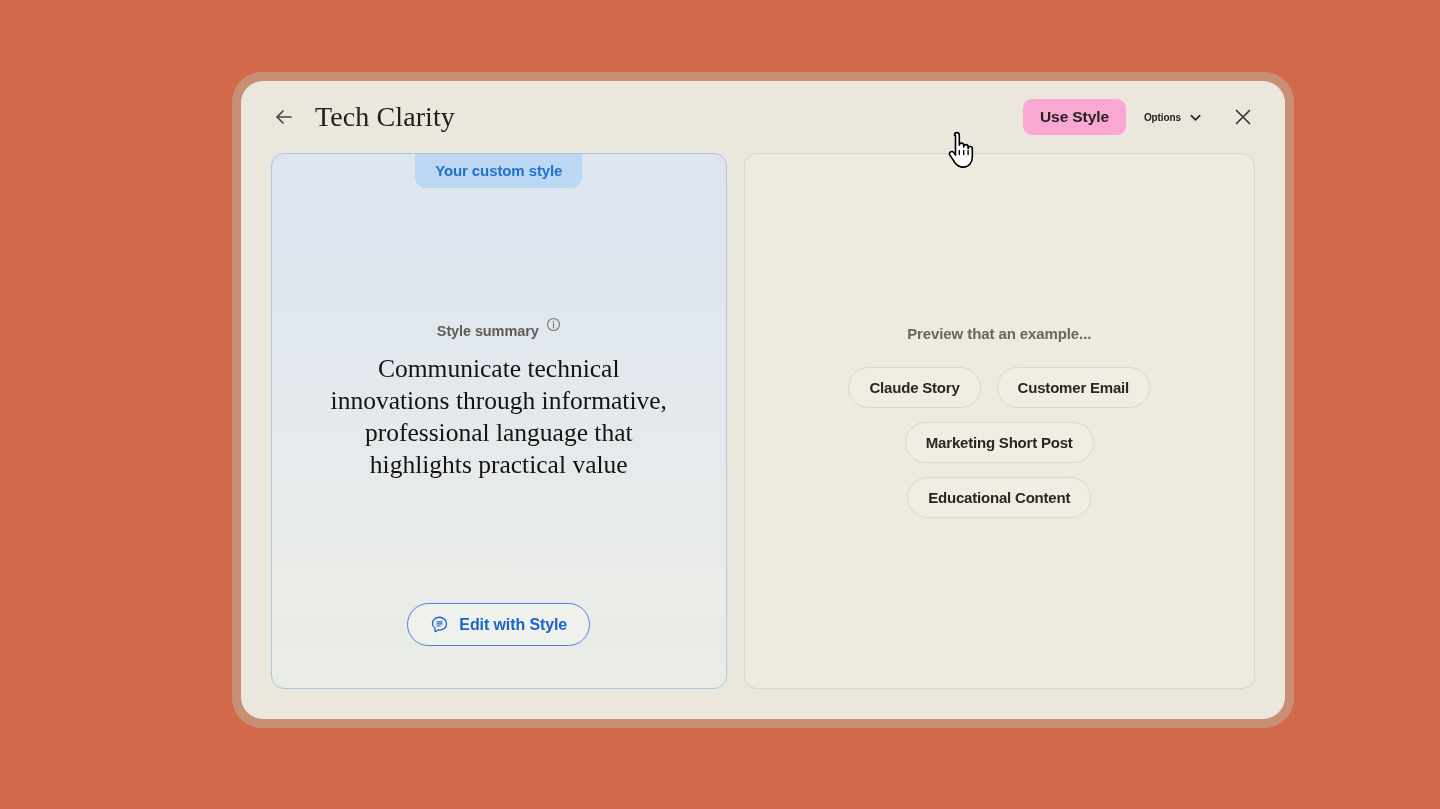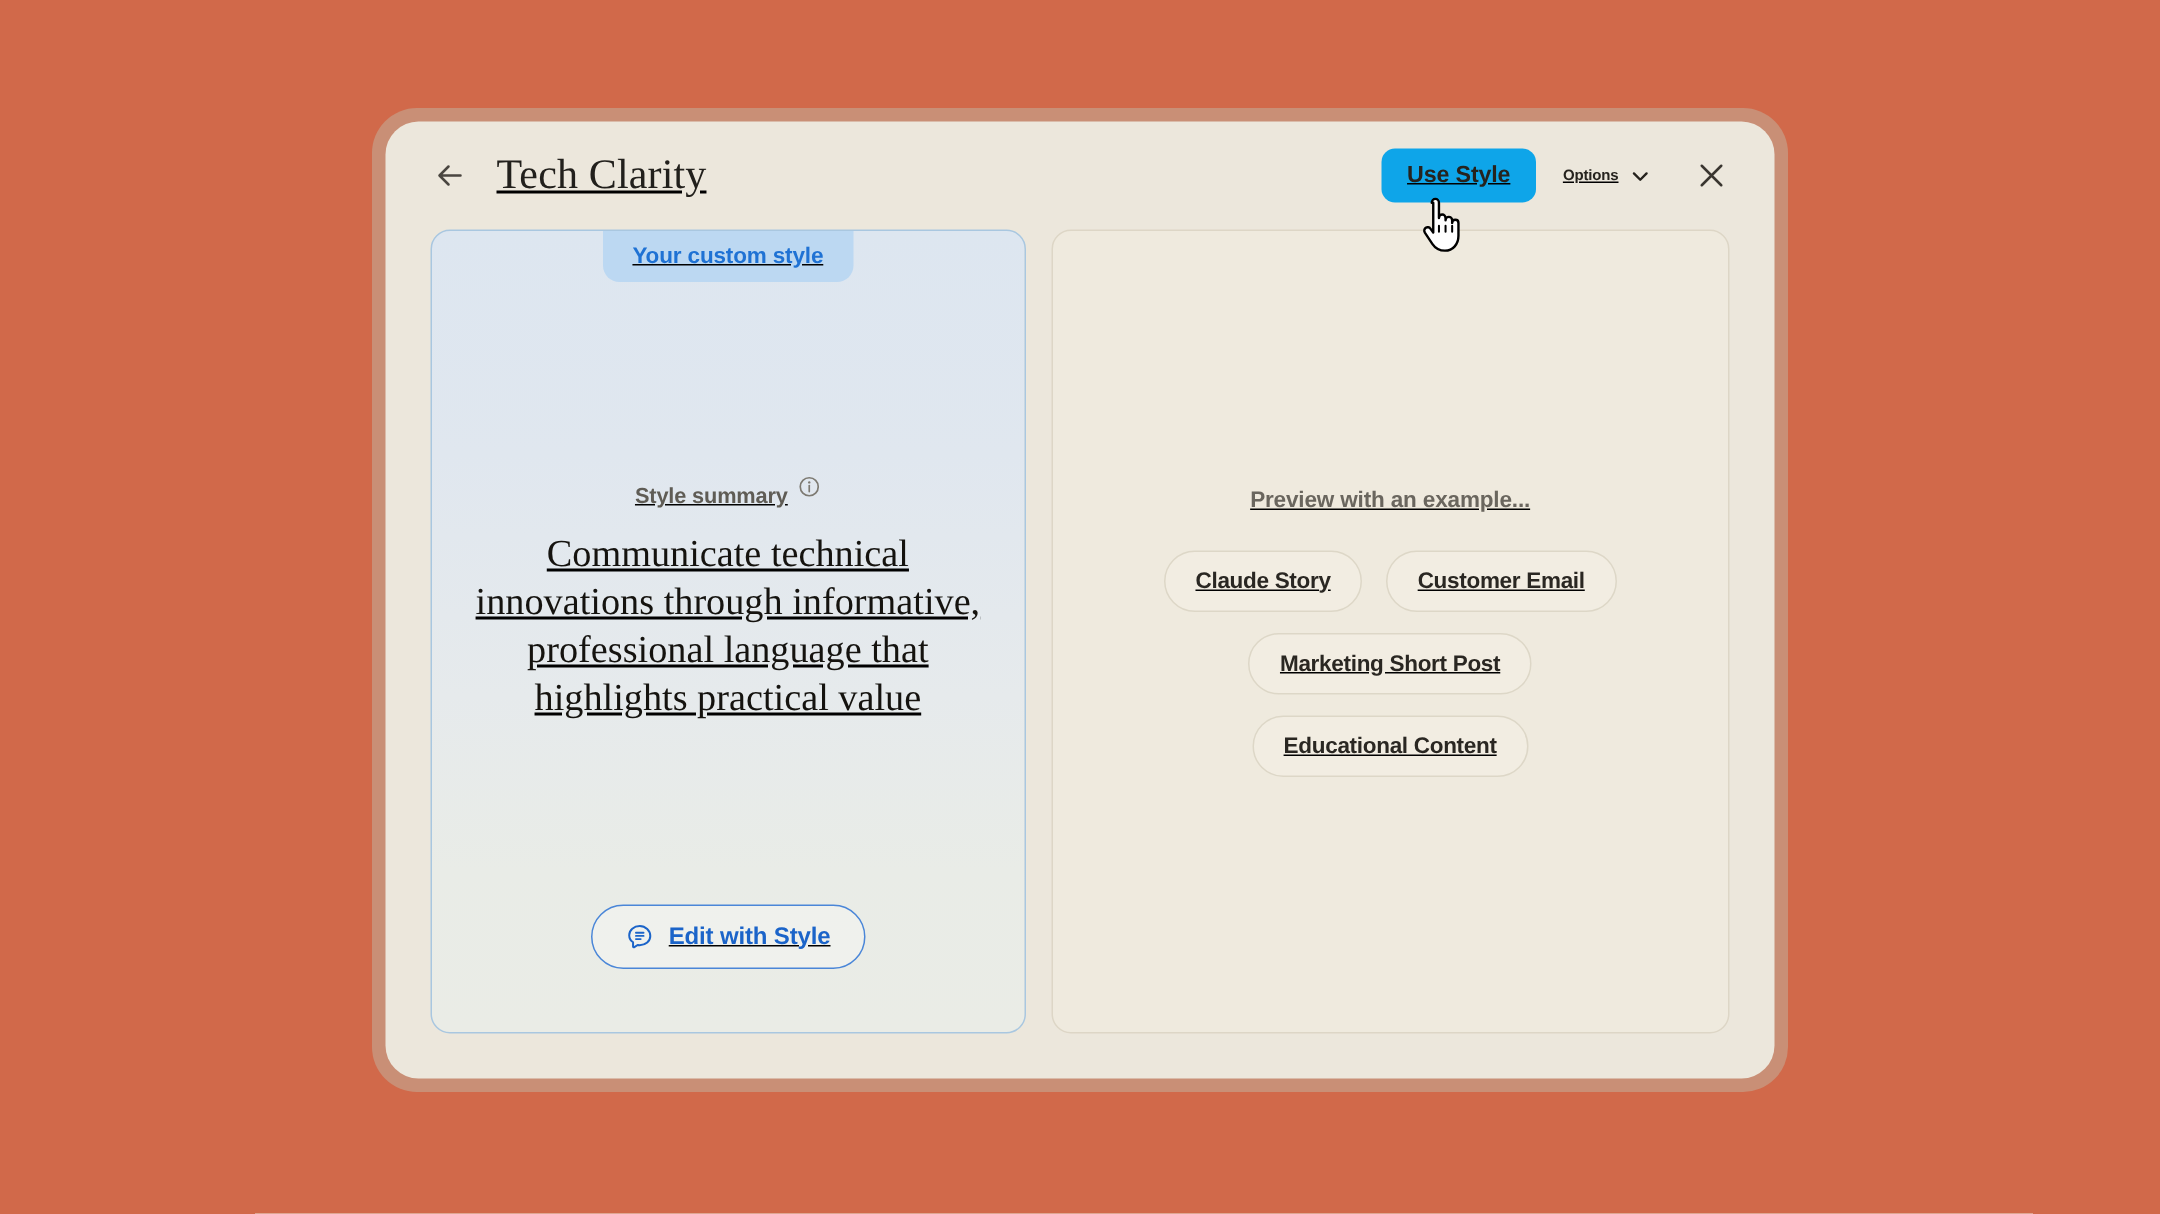--- a/index.html
+++ b/index.html
@@ -12,28 +12,27 @@
 
   body {
     background: #d1694a;
     font-family: "Liberation Sans", sans-serif;
     position: relative;
   }
 
   
   .frame {
     position: absolute;
-    left: 248px;
+    left: 232px;
     top: 72px;
-    width: 944px;
+    width: 1062px;
     height: 656px;
     background: #c98f76;
     border-radius: 30px;
     padding: 9px;
-    text-decoration: underline;
   }
 
   .modal {
     width: 100%;
     height: 100%;
     background: #ece7dc;
     border-radius: 22px;
     display: flex;
     flex-direction: column;
     overflow: hidden;
@@ -70,21 +69,21 @@
   }
 
   .header-right {
     margin-left: auto;
     display: flex;
     align-items: center;
     gap: 6px;
   }
 
   .use-style-btn {
-    background: #0ea5e9;
+    background: #f9a8d4;
     border: none;
     border-radius: 9px;
     padding: 9px 17px;
     font-family: "Liberation Sans", sans-serif;
     font-size: 15.5px;
     font-weight: bold;
     color: #26231e;
     cursor: pointer;
     letter-spacing: -0.1px;
   }
@@ -324,21 +323,21 @@
         <button class="edit-btn">
           <svg class="claude-icon" width="19" height="19" viewBox="0 0 20 20" fill="none">
             <path d="M10 2.4c-4.1 0-7.4 2.9-7.4 6.5 0 2 1 3.8 2.7 5v2.9c0 .5.5.8.9.5l2.3-1.5c.5.1 1 .1 1.5.1 4.1 0 7.4-2.9 7.4-6.5S14.1 2.4 10 2.4z" stroke="currentColor" stroke-width="1.4" stroke-linejoin="round"></path>
             <path d="M7.3 7.2h5.4M7.3 9.4h5.4M7.3 11.6h3.4" stroke="currentColor" stroke-width="1.25" stroke-linecap="round"></path>
           </svg>
           <span>Edit with Style</span>
         </button>
       </div>
 
       <div class="panel panel-right">
-        <div class="preview-label">Preview with an example...</div>
+        <div class="preview-label">Preview that an example...</div>
 
         <div class="pill-wrap">
           <button class="pill">Claude Story</button>
           <button class="pill">Customer Email</button>
           <button class="pill">Marketing Short Post</button>
           <button class="pill">Educational Content</button>
         </div>
       </div>
 
     </div>

